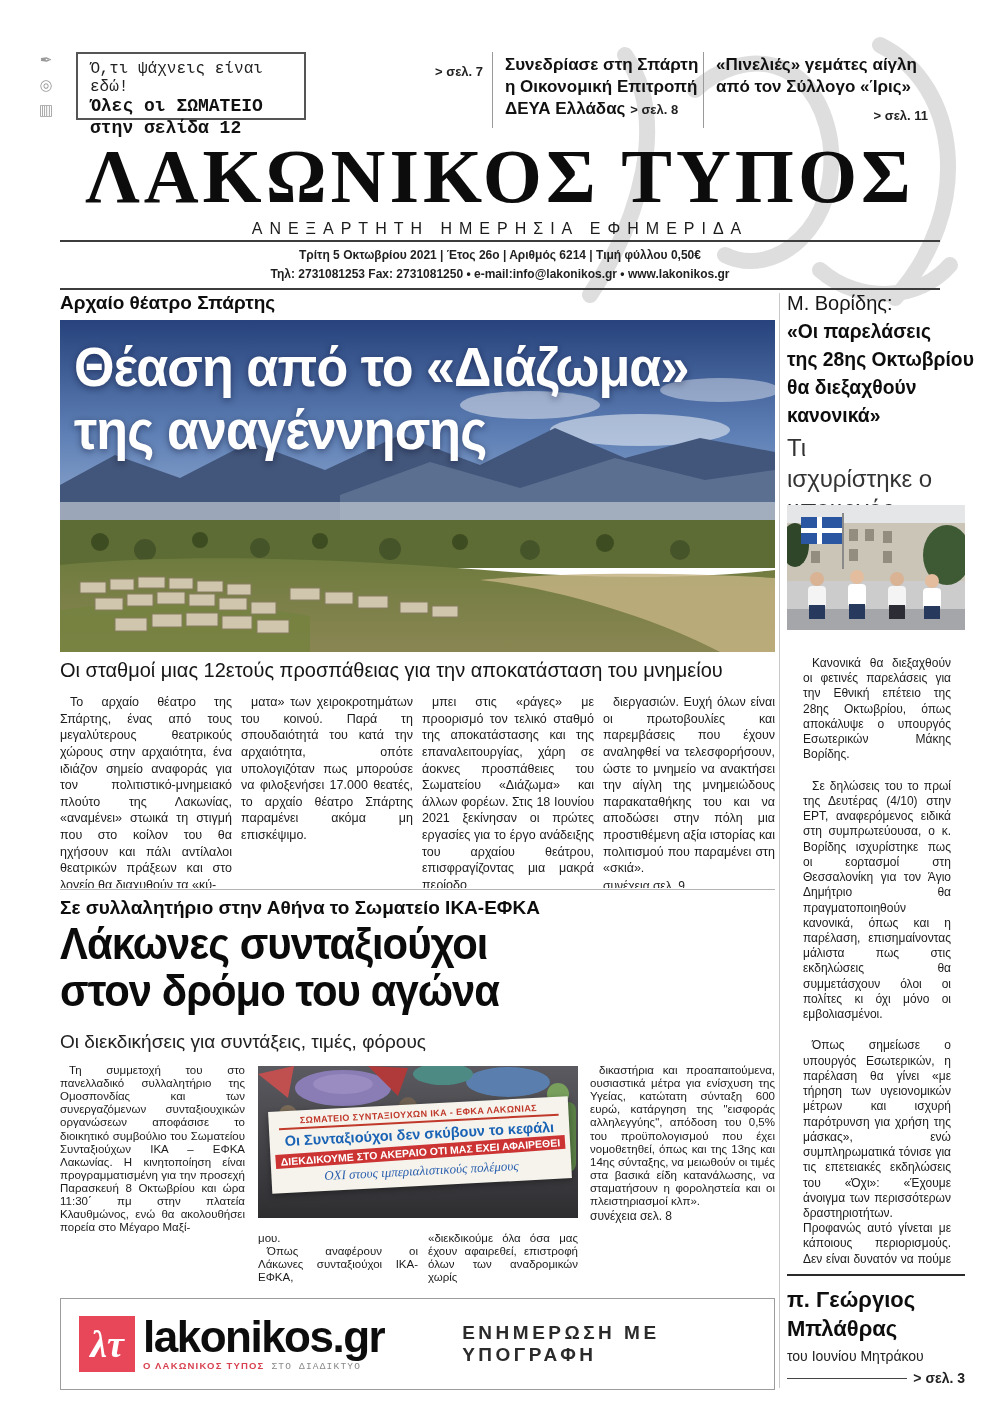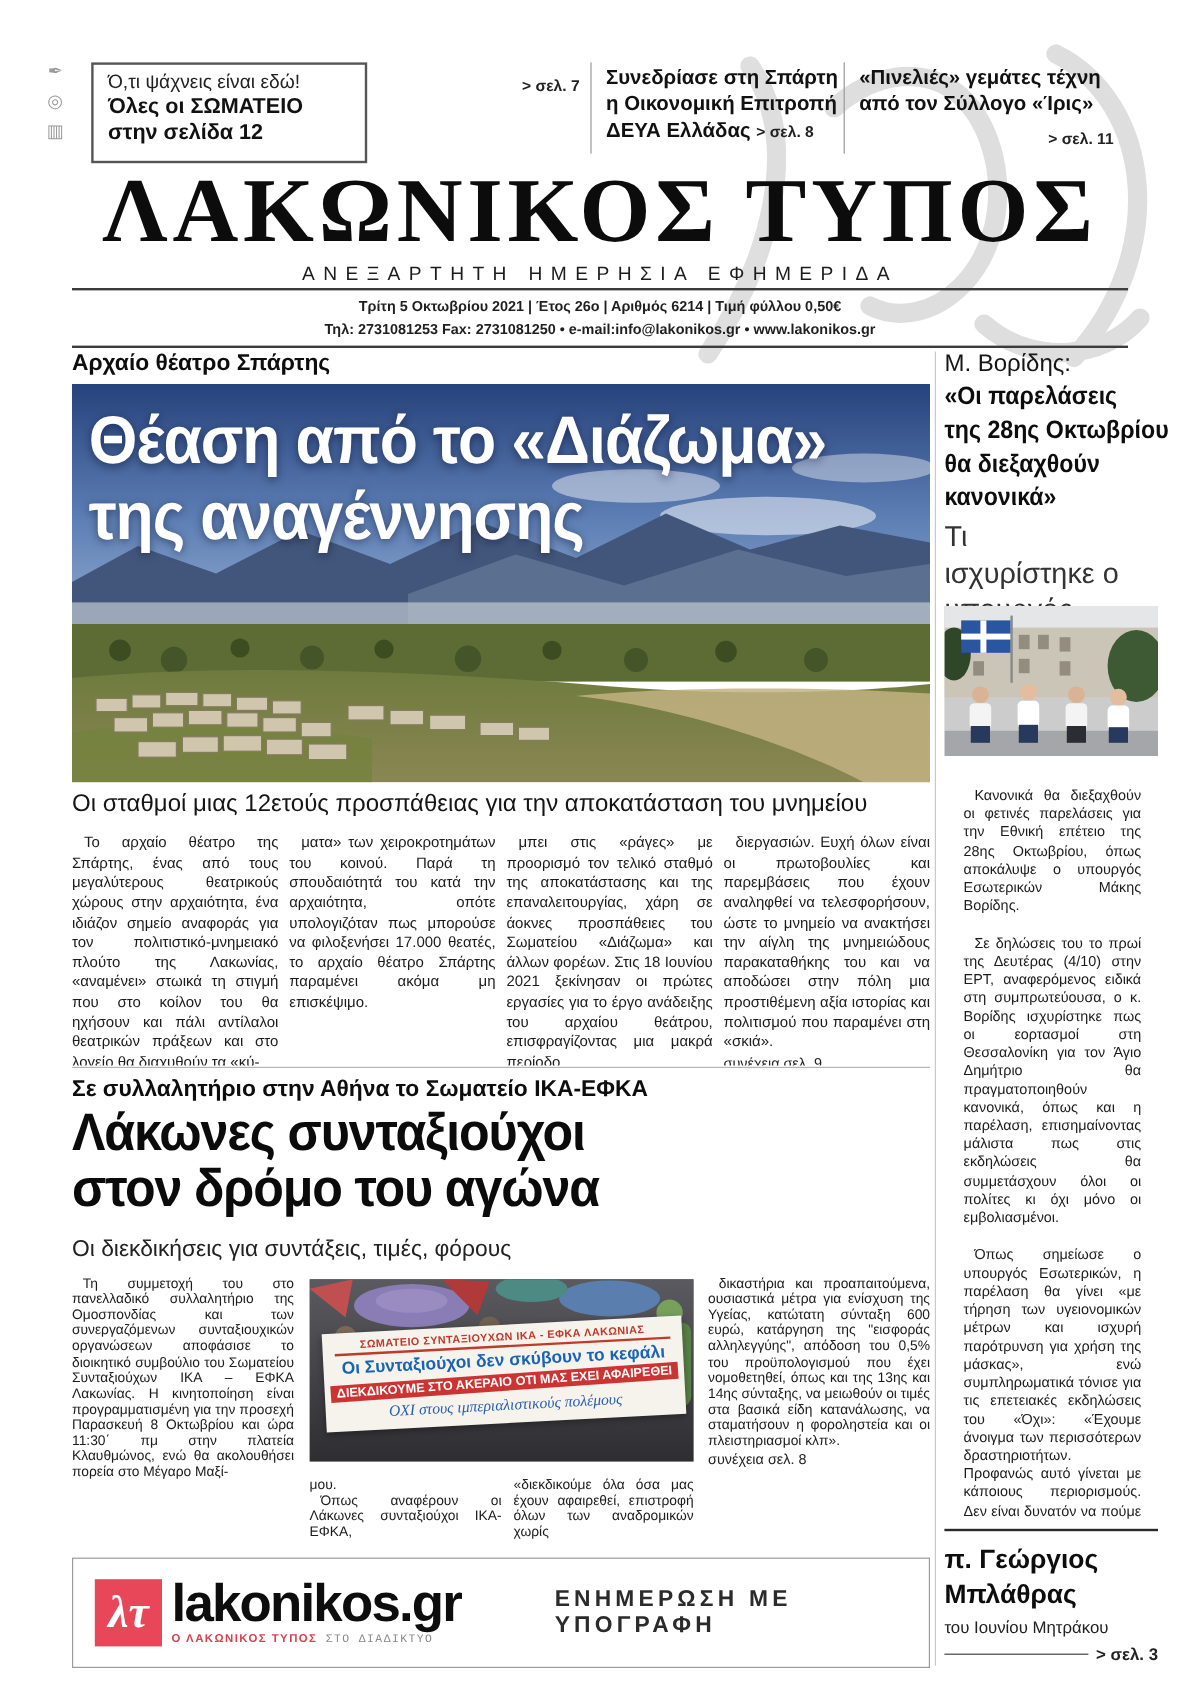--- a/index.html
+++ b/index.html
@@ -5,21 +5,21 @@
   html,body{margin:0;padding:0;background:#ffffff;}
   #page{position:relative;width:1000px;height:1415px;background:#fff;overflow:hidden;
         font-family:"Liberation Sans","DejaVu Sans",sans-serif;color:#111;}
   .abs{position:absolute;}
   
   #watermark{position:absolute;left:520px;top:30px;width:480px;height:280px;z-index:0;pointer-events:none;}
   
   #topstrip{z-index:2;}
   .elta-col{left:34px;top:52px;width:24px;display:flex;flex-direction:column;gap:10px;align-items:center;color:#9a9a9a;font-size:15px;}
   .elta-col .glyph{line-height:1;}
-  .adsbox{left:76px;top:52px;width:230px;height:84px;border:2px solid #555;padding:6px 12px;box-sizing:border-box;background:#fff;}
+  .adsbox{left:76px;top:52px;width:230px;height:68px;border:2px solid #555;padding:6px 12px;box-sizing:border-box;background:#fff;font-family:Liberation Mono, monospace;}
   .adsbox .l1{font-size:16px;color:#222;}
   .adsbox .l2,.adsbox .l3{font-size:18px;font-weight:bold;color:#111;line-height:1.2;}
   .teaser{top:54px;font-weight:bold;font-size:17px;line-height:1.28;color:#111;}
   .t1{left:278px;width:205px;}
   .t2{left:505px;width:195px;}
   .t3{left:716px;width:212px;}
   .pageref{font-size:13px;font-weight:bold;color:#222;}
   .pr-right{display:block;text-align:right;margin-top:10px;}
   .vdiv{top:52px;width:1px;height:76px;background:#9a9a9a;}
   
@@ -130,21 +130,21 @@
     <div class="abs vdiv" style="left:492px;"></div>
 
     <div class="abs teaser t2">
       <span>Συνεδρίασε στη Σπάρτη η Οικονομική Επιτροπή ΔΕΥΑ Ελλάδας</span>
       <span class="pageref">&gt; σελ. 8</span>
     </div>
 
     <div class="abs vdiv" style="left:703px;"></div>
 
     <div class="abs teaser t3">
-      <span>«Πινελιές» γεμάτες τέχνη από τον Σύλλογο «Ίρις»</span>
+      <span>«Πινελιές» γεμάτες αίγλη από τον Σύλλογο «Ίρις»</span>
       <span class="pageref pr-right">&gt; σελ. 11</span>
     </div>
   </div>
 
   <div class="abs" id="masthead">
     <div id="mast-title">ΛΑΚΩΝΙΚΟΣ ΤΥΠΟΣ</div>
     <div id="mast-sub">ΑΝΕΞΑΡΤΗΤΗ ΗΜΕΡΗΣΙΑ ΕΦΗΜΕΡΙΔΑ</div>
   </div>
   <div class="abs" id="dateline">
     <div>Τρίτη 5 Οκτωβρίου 2021 | Έτος 26ο | Αριθμός 6214 | Τιμή φύλλου 0,50€</div>

